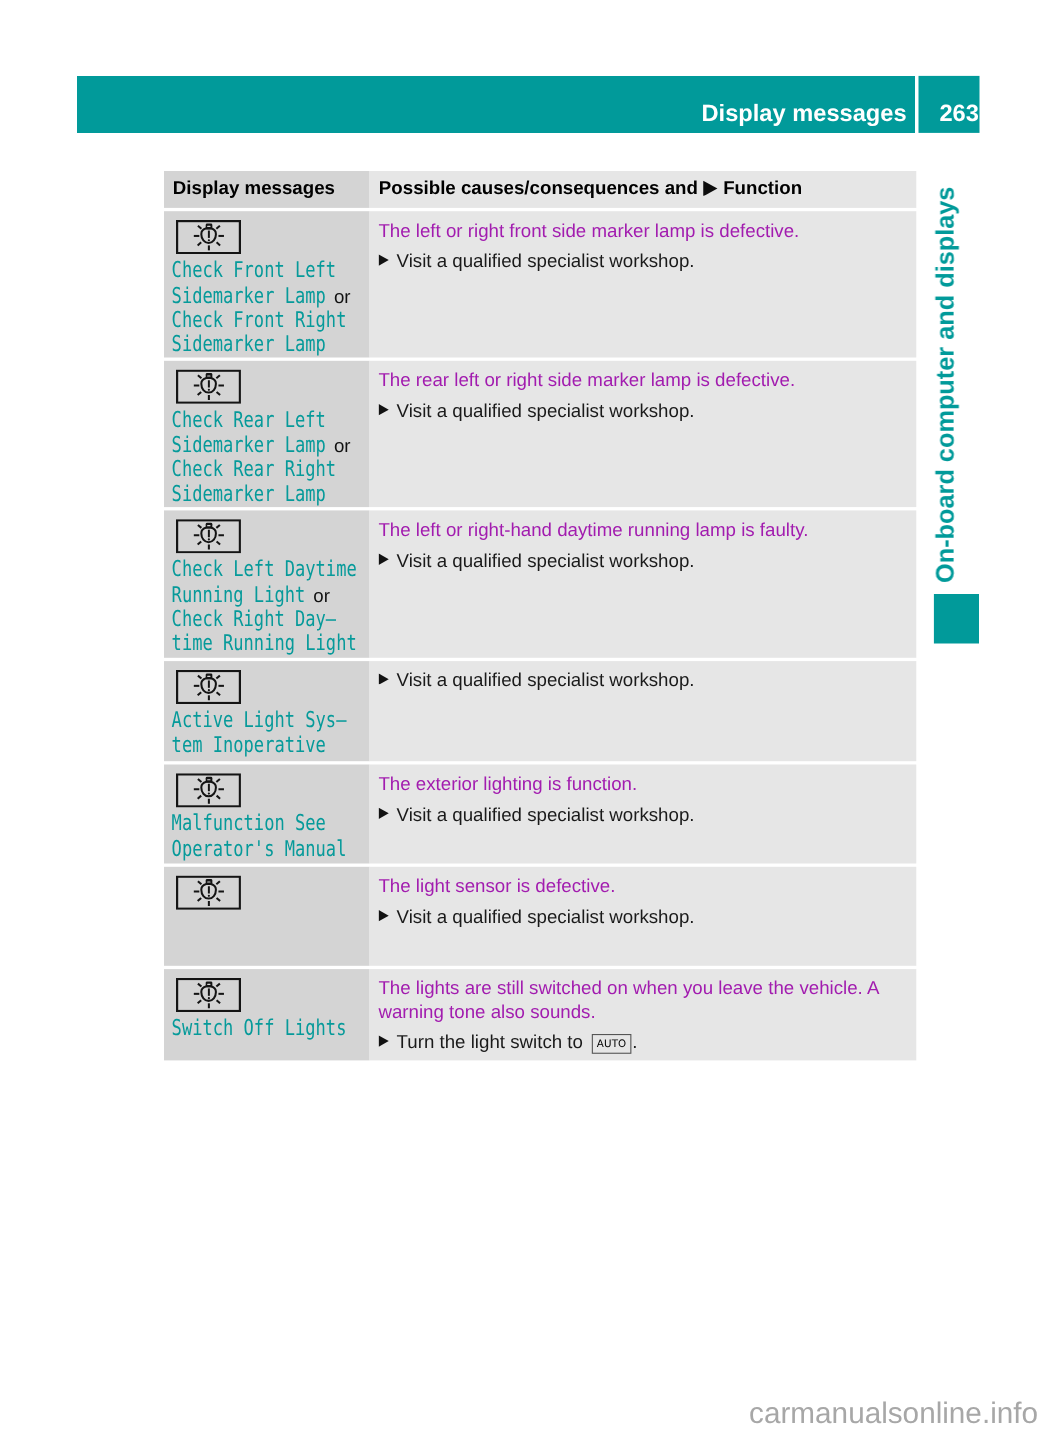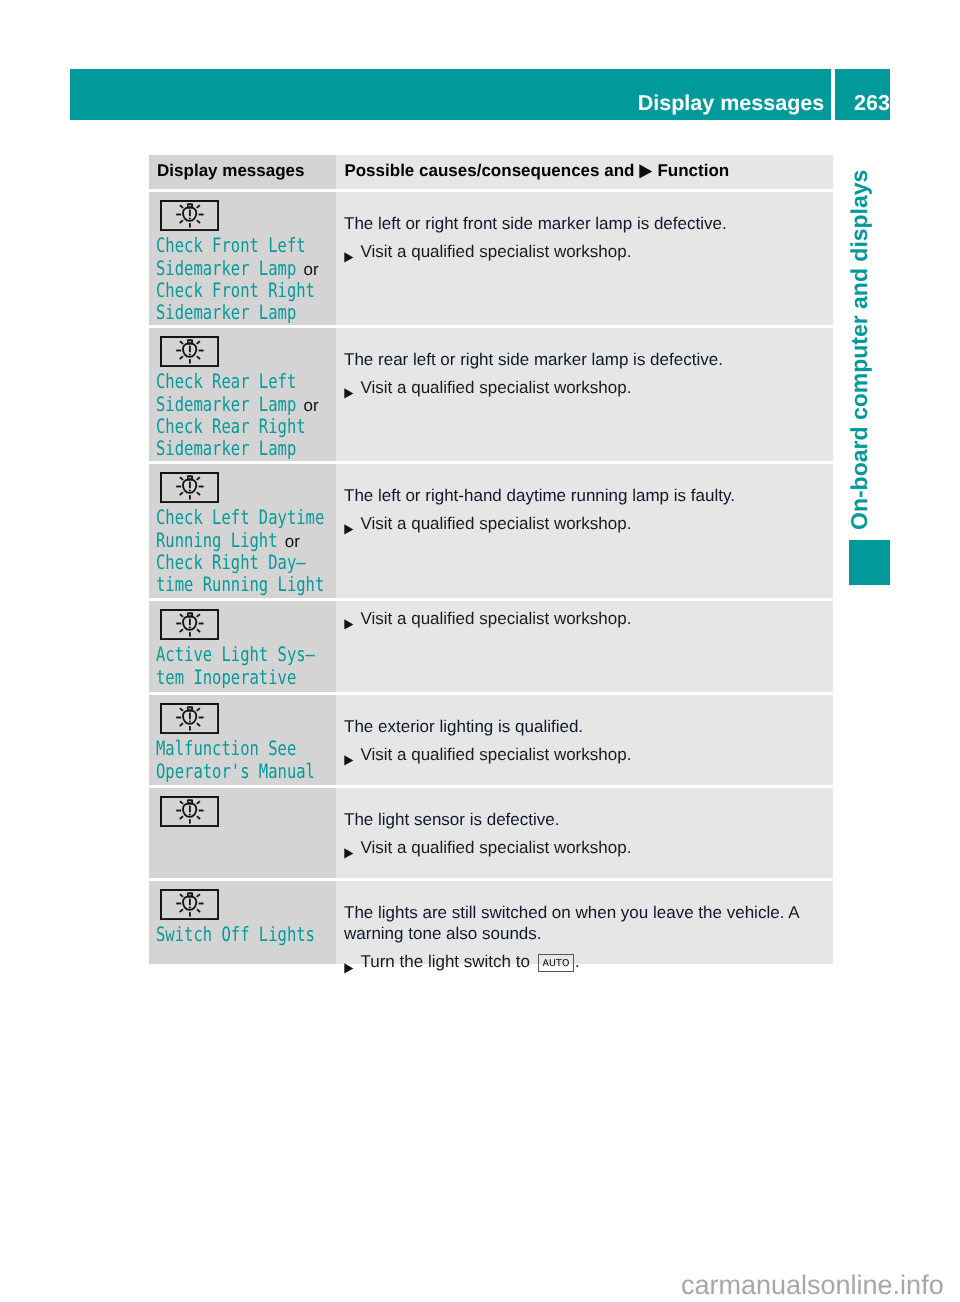--- a/index.html
+++ b/index.html
@@ -41,23 +41,23 @@
 
   
   .icon-wrap{padding-top:7.7px;height:31px;font-size:0;padding-left:3.7px;}
   .msg{font-size:19.8px;color:#069a9a;line-height:21.25px;margin-top:4.8px;}
   .msg .mono{font-family:"DejaVu Sans Mono",monospace;display:inline-block;
        transform-origin:0 50%;white-space:pre;}
   .msg .orw{font-family:"Liberation Sans",sans-serif;color:#111;font-size:17px;
        display:inline-block;white-space:pre;margin-left:2.6px;text-align:center;}
 
   
-  .cause{font-size:17px;color:#0f172a;line-height:20.7px;padding-top:22px;}
+  .cause{font-size:17px;color:#a21caf;line-height:20.7px;padding-top:8px;}
   .sol{font-size:17px;color:#1a1a1a;line-height:20.7px;margin-top:7.6px;
-       display:flex;align-items:flex-end;}
+       display:flex;align-items:flex-start;}
   .sol .tri{flex:0 0 auto;width:10.4px;margin-right:6.1px;font-size:0;line-height:20.7px;}
   .sol .tri svg{display:block;margin-top:3.1px;}
   .auto-badge{display:inline-block;box-sizing:border-box;border:1.7px solid #555;
      font-family:"DejaVu Sans",sans-serif;font-weight:normal;font-size:9.4px;letter-spacing:.15px;
      width:35.6px;height:18.5px;line-height:17.6px;text-align:center;text-indent:.15px;
      color:#000;position:relative;top:-1.4px;margin:0 1.2px 0 3.45px;}
 
   .watermark{position:absolute;left:681px;top:1272px;color:#a7a7a7;font-size:27px;line-height:27px;}
 </style>
 </head>
@@ -259,21 +259,21 @@
   <rect x="28.3" y="5.3" width="3.1" height="1.05" rx="0.5" ry="0.5" fill="#d4d4d4"></rect>
   <line x1="29.9" y1="9.6" x2="29.9" y2="16.3" stroke="#141414" stroke-width="1.8"></line>
   <circle cx="29.9" cy="18.4" r="1.0" fill="#141414"></circle>
 </svg></div>
             <div class="msg">
               <div class="mline"><span class="mono" style="transform: scaleX(0.785); display: inline-block; width: 140.233px; transform-origin: 0px 50%;">Malfunction See</span></div>
               <div class="mline"><span class="mono" style="transform: scaleX(0.785); display: inline-block; width: 158.938px; transform-origin: 0px 50%;">Operator's Manual</span></div>
             </div>
           </div>
           <div class="c2">
-            <div class="cause">The exterior lighting is qualified.</div>
+            <div class="cause">The exterior lighting is function.</div>
             <div class="sol">
               <span class="tri">
                 <svg width="9.7" height="10.8" viewBox="0 0 9.7 10.8" aria-hidden="true">
                   <path d="M0.3 0.25 L9.4 5.4 L0.3 10.55 Z" fill="#121212"></path>
                 </svg>
               </span>
               <span>Visit a qualified specialist workshop.</span>
             </div>
           </div>
         </div>

